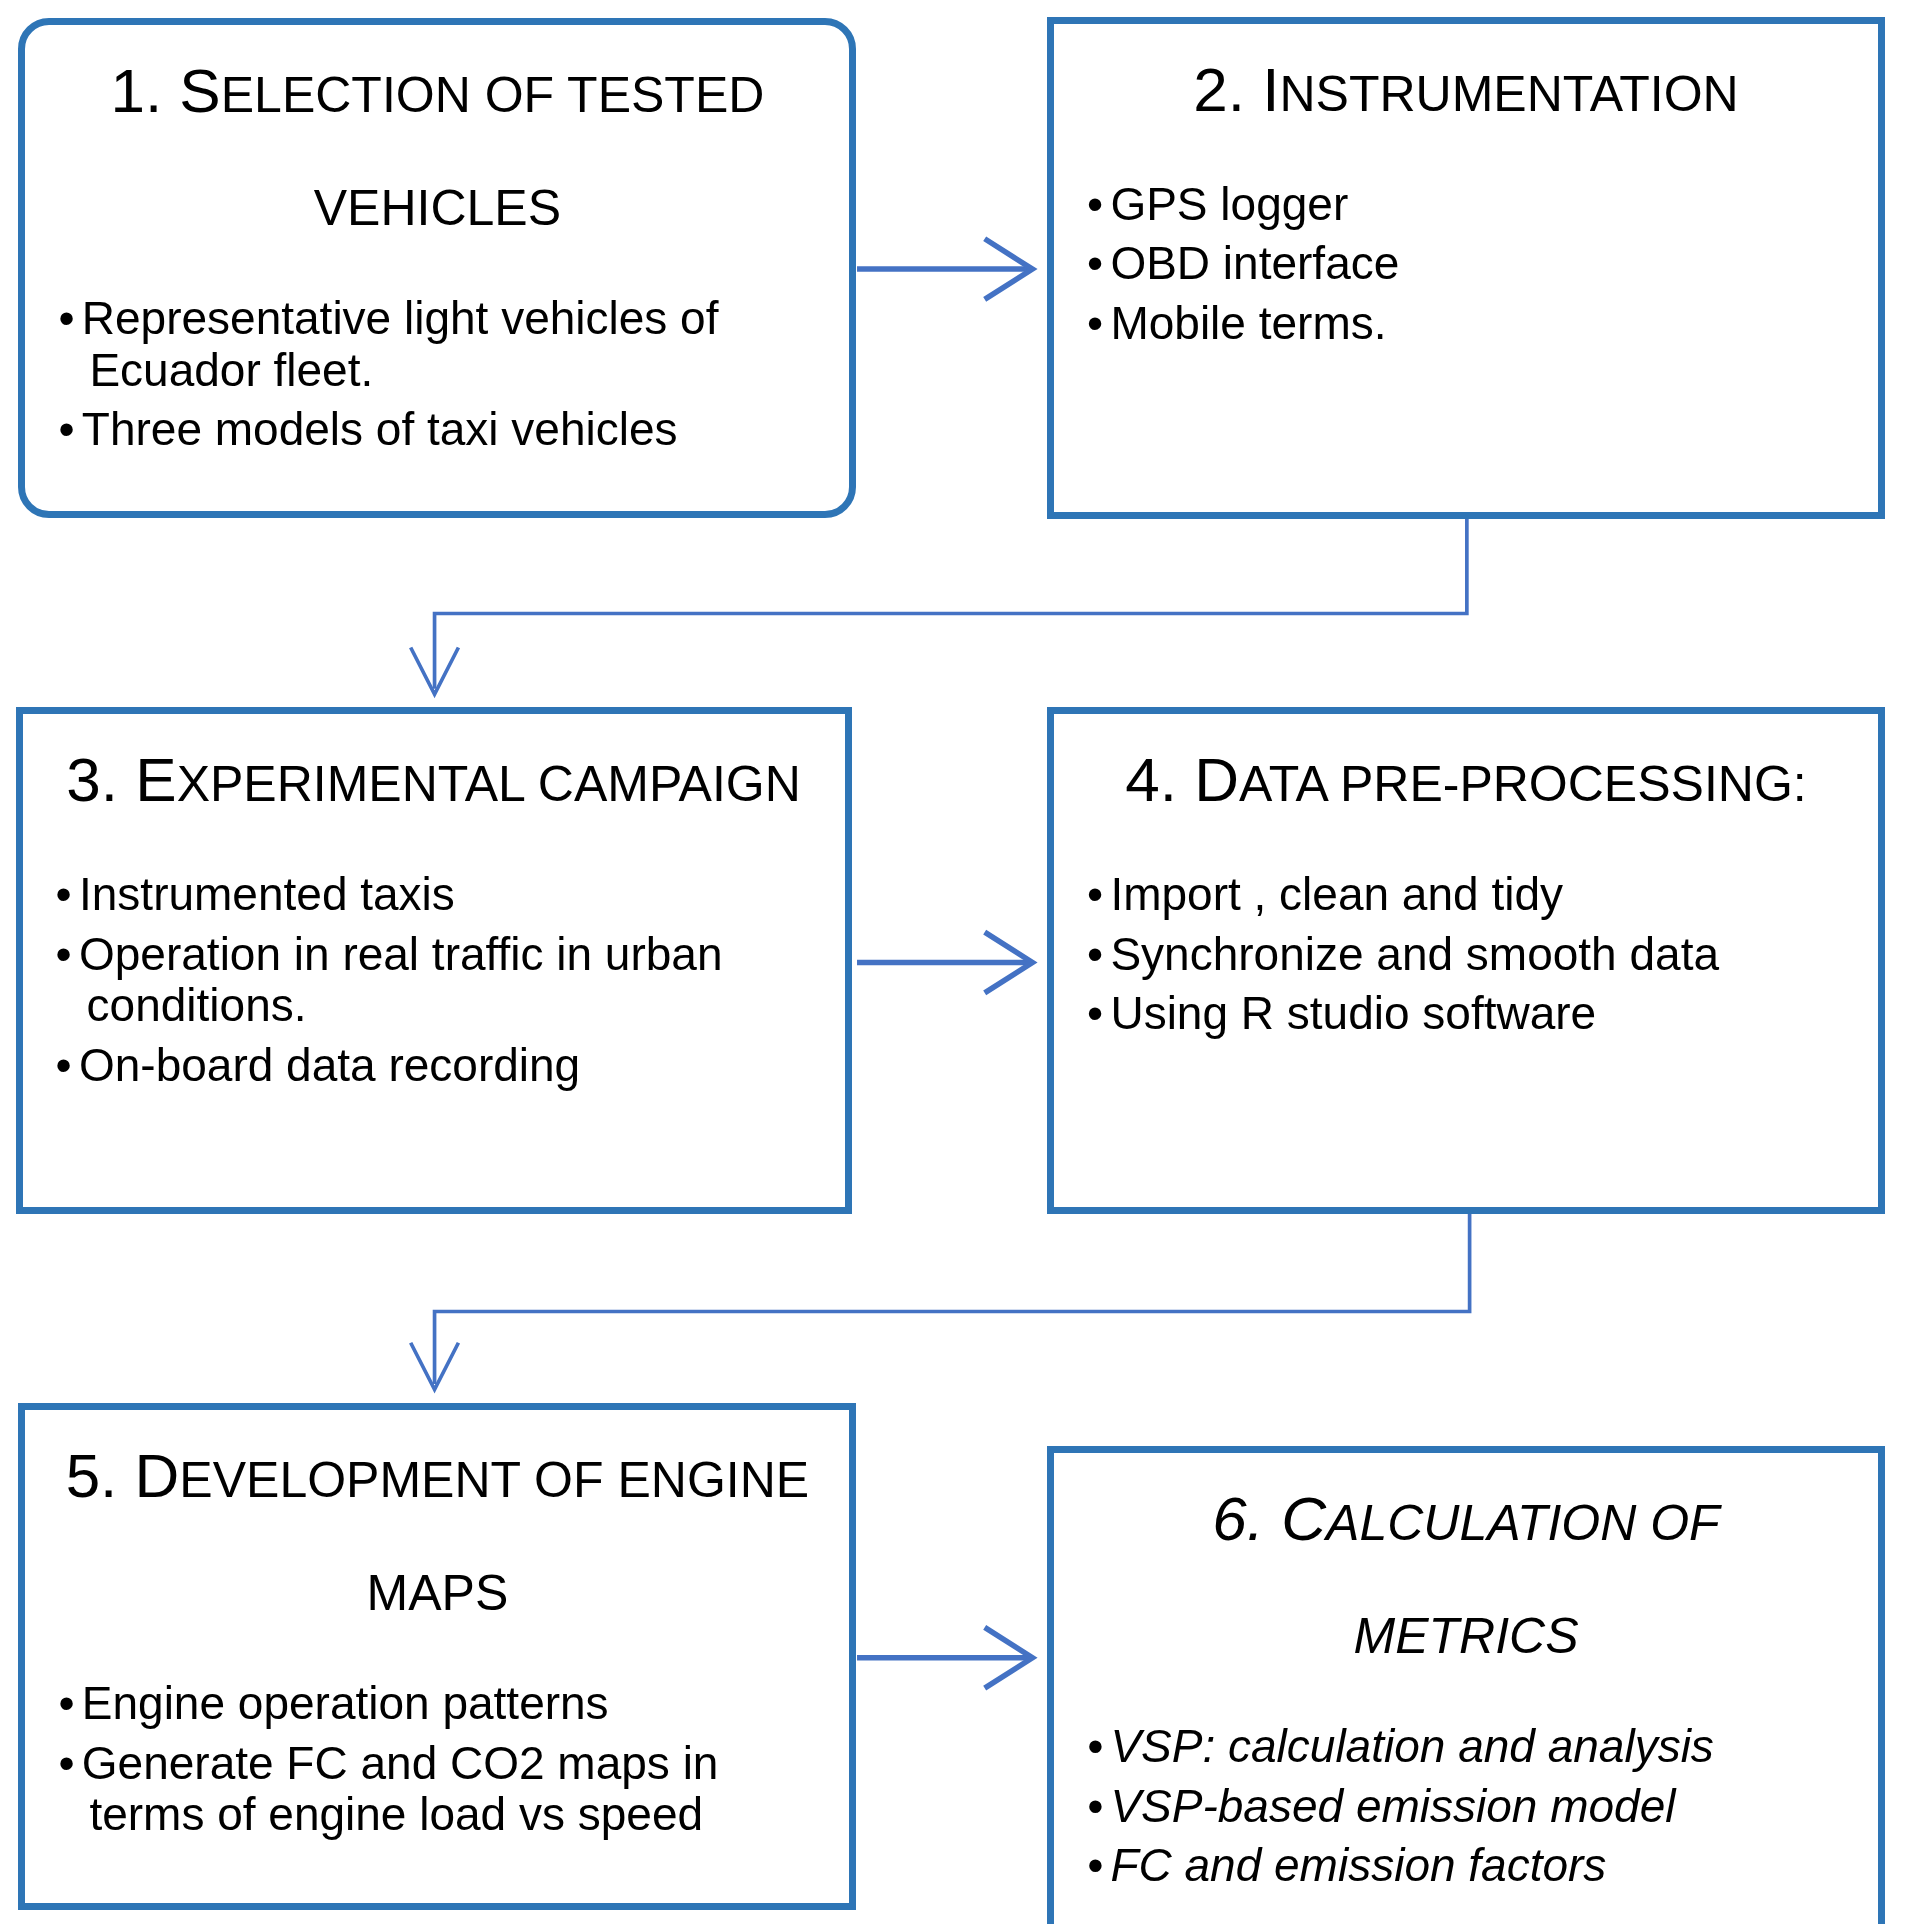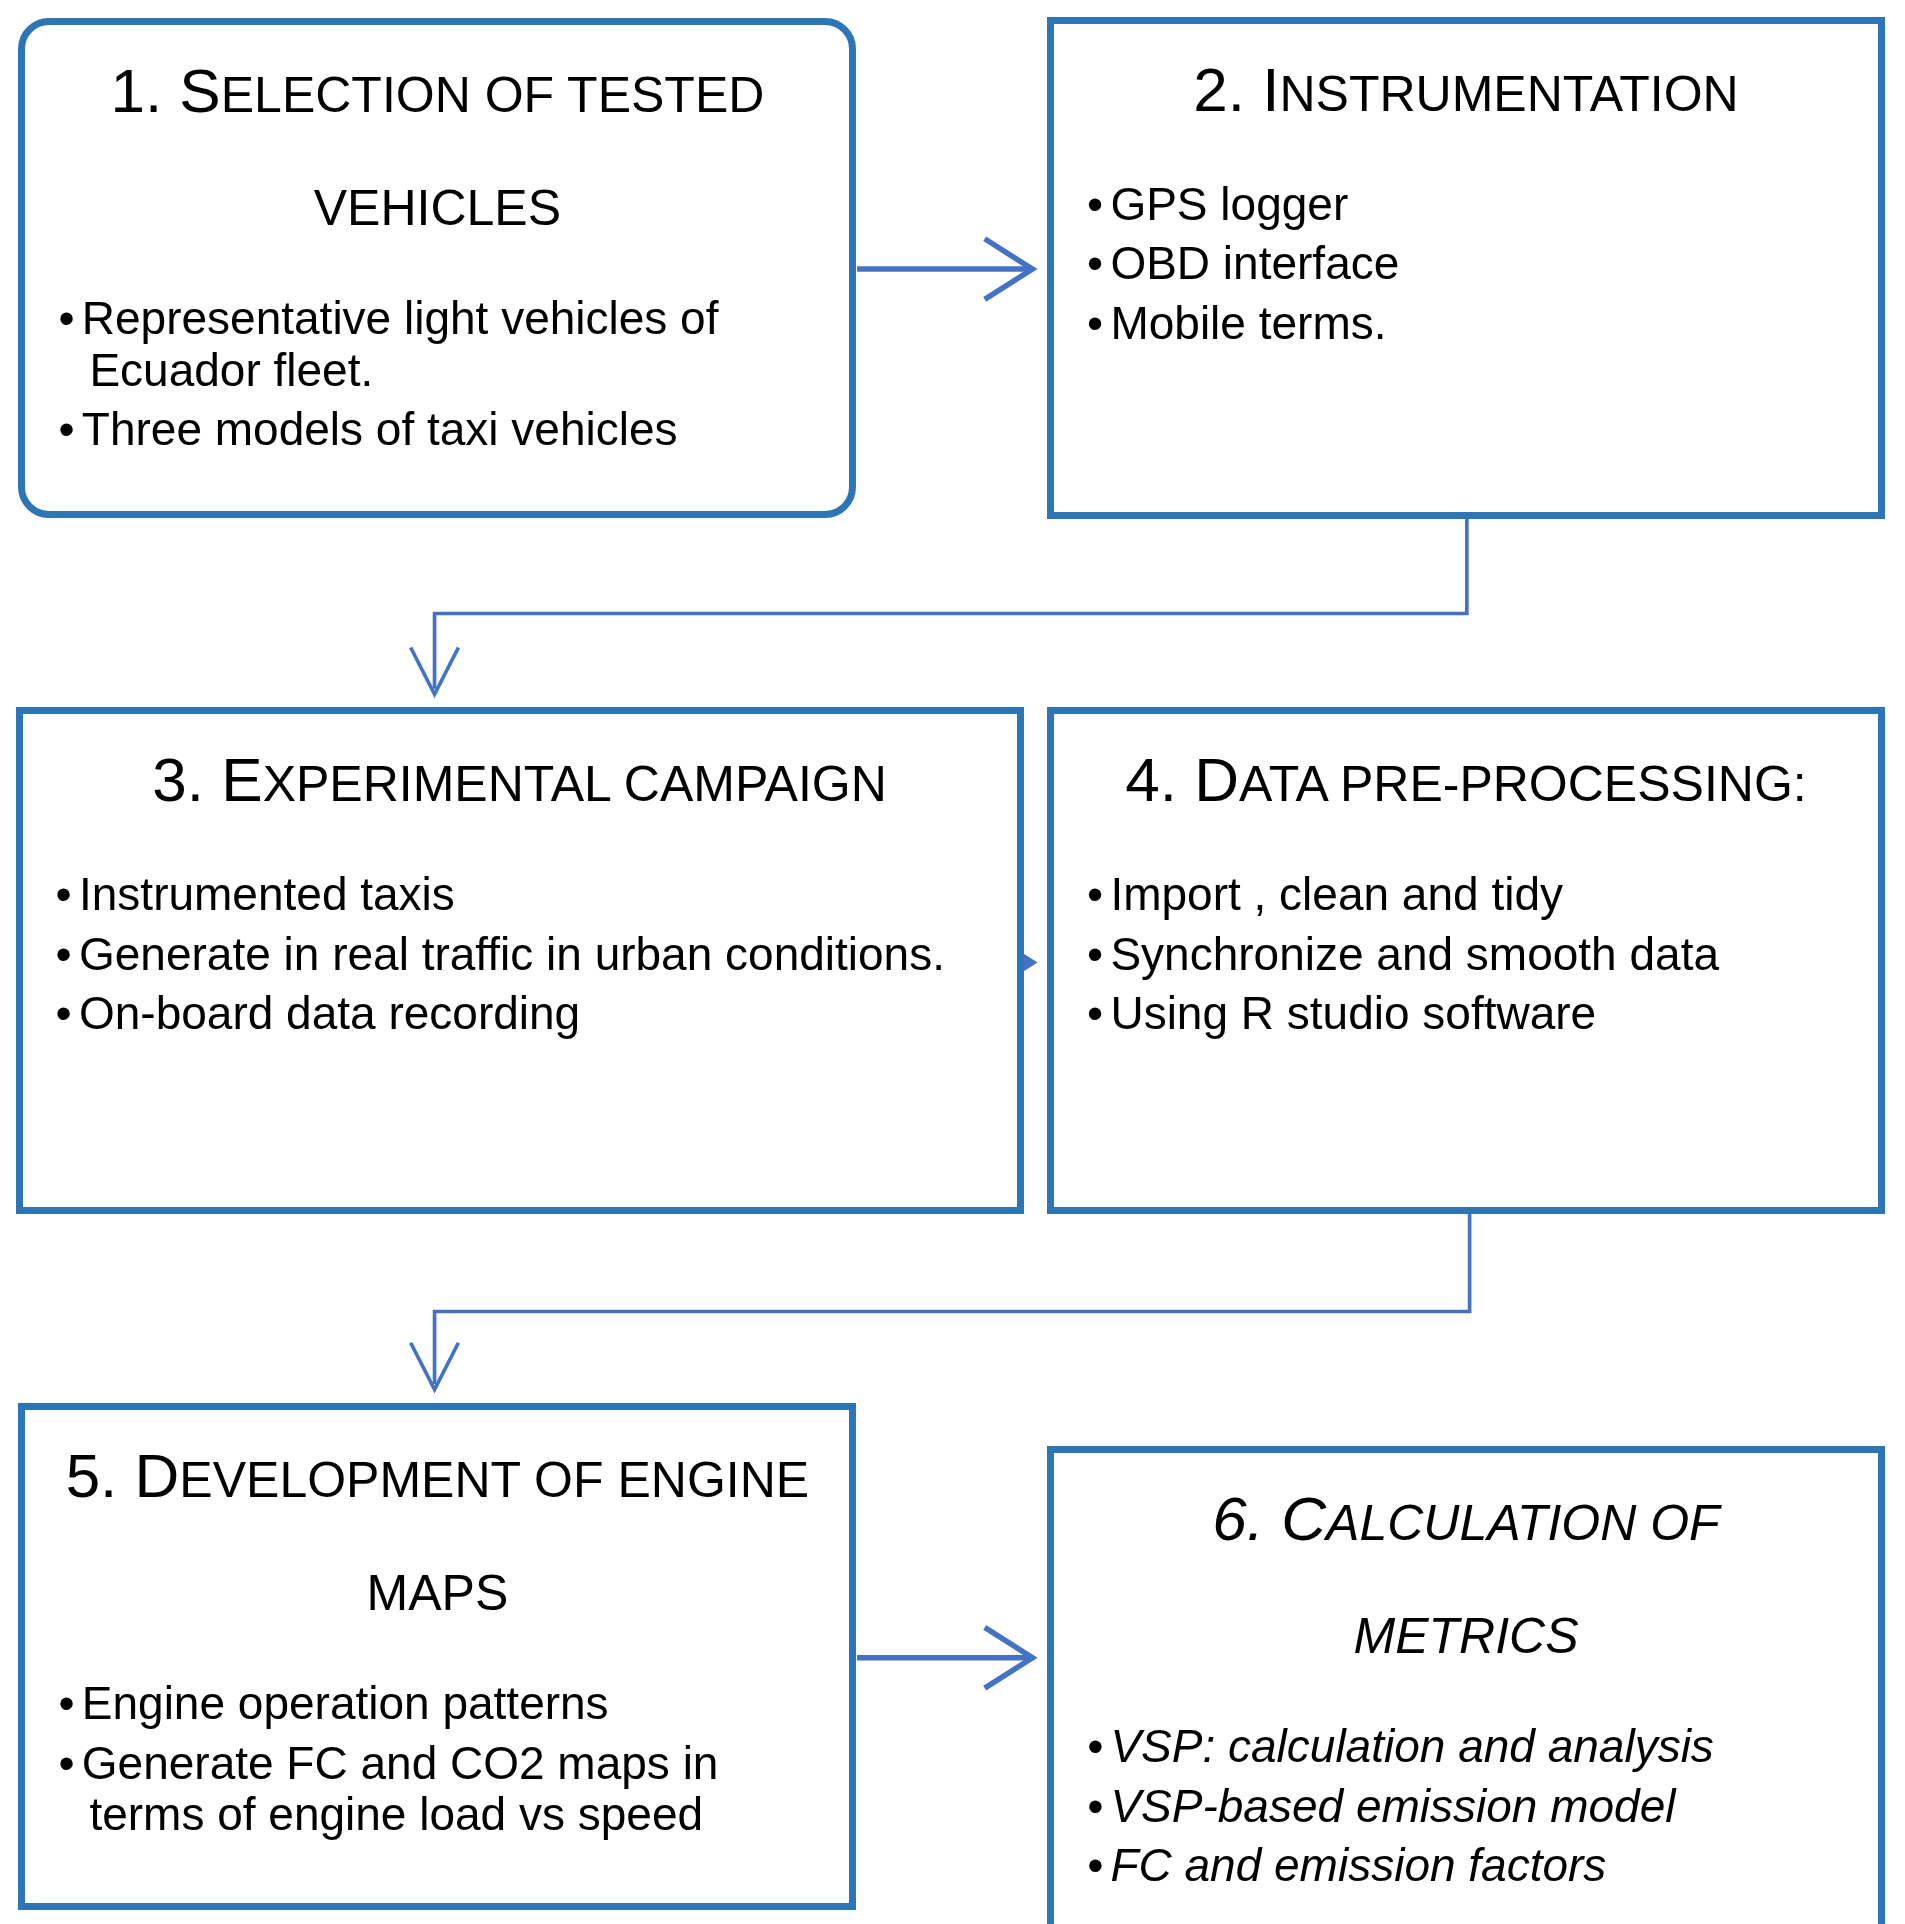--- a/index.html
+++ b/index.html
@@ -20,21 +20,21 @@
     overflow: hidden;
   }
 
   .box {
     position: absolute;
     border: 7.3px solid var(--box-border);
     background: var(--background);
   }
   #box1 { left: 18.4px;   top: 18.4px;   width: 838px; height: 500px; border-radius: 31px; }
   #box2 { left: 1047px; top: 16.5px;   width: 838px; height: 502px; }
-  #box3 { left: 15.6px;   top: 707px;  width: 1008px; height: 507px; }
+  #box3 { left: 15.6px;   top: 707px;  width: 836px; height: 507px; }
   #box4 { left: 1047px; top: 707px;  width: 838px; height: 507px; }
   #box5 { left: 18.4px;   top: 1403px; width: 838px; height: 507px; }
   #box6 { left: 1047px; top: 1446px; width: 838px; height: 507px; font-style: italic; }
 
   .box-title {
     margin: 33px 9.2px 0 9.2px;
     text-align: center;
     color: var(--text);
   }
   .title-line { line-height: 66px; white-space: nowrap; }
@@ -116,21 +116,21 @@
   </div>
 
   <div class="box" id="box3">
     <div class="box-title">
       <div class="title-line">
         <span class="t-big">3. E</span><span class="t-small">XPERIMENTAL CAMPAIGN</span>
       </div>
     </div>
     <ul>
       <li>Instrumented taxis</li>
-      <li>Generate in real traffic in urban conditions.</li>
+      <li>Operation in real traffic in urban conditions.</li>
       <li>On-board data recording</li>
     </ul>
   </div>
 
   <div class="box" id="box4">
     <div class="box-title">
       <div class="title-line">
         <span class="t-big">4. D</span><span class="t-small">ATA PRE-PROCESSING:</span>
       </div>
     </div>

